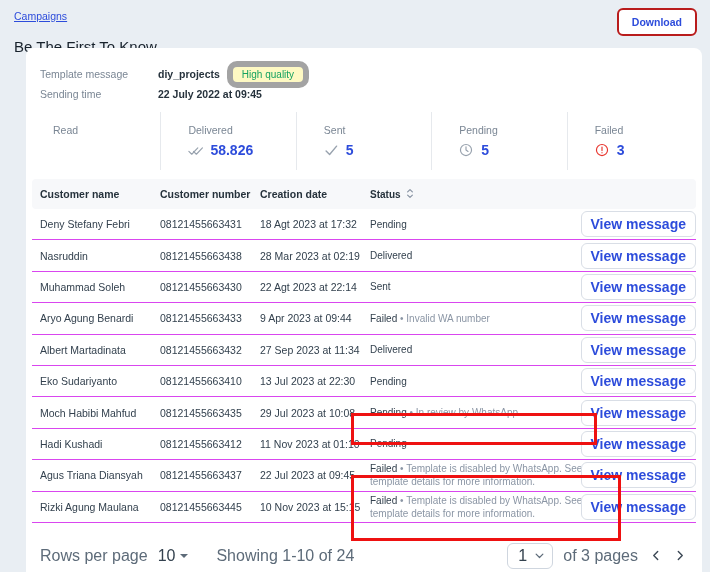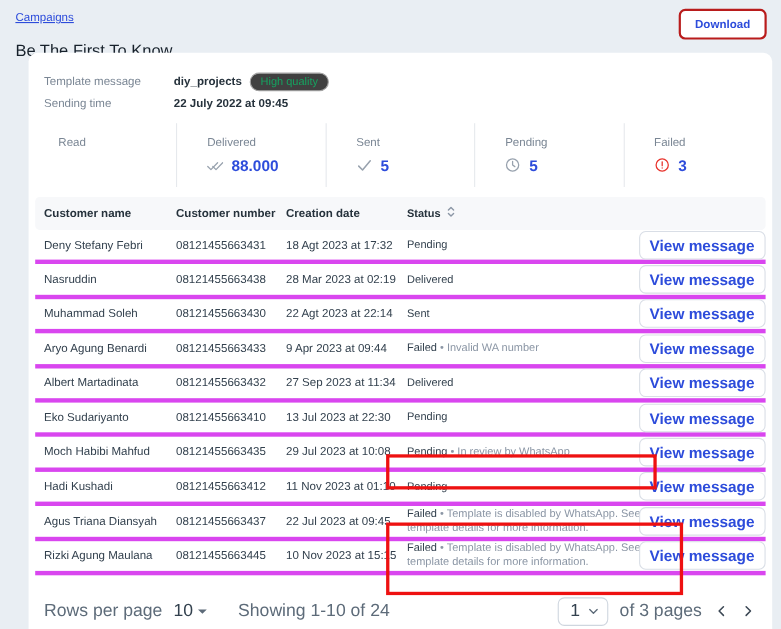--- a/index.html
+++ b/index.html
@@ -24,39 +24,39 @@
   .card {
     position:absolute; left:8px; right:8px; top:48px; bottom:0;
     background:#fff; border-radius:8px 8px 0 0;margin-left:18px;
   }
   
   .info { padding:16px 14px 0 14px; }
   .info-row { display:flex; align-items:center; height:20px; }
   .info-label { width:118px; font-size:10.5px; color:#7a8694; }
   .info-value { font-size:10.5px; font-weight:bold; color:#26323c; }
   .badge {
-    margin-left:7px; background:#404040; color:#16a260; border:1px solid #a3a3a3;
+    margin-left:7px; background:#fef9c3; color:#16a260; border:6px solid #a3a3a3;
     font-size:10px; font-weight:normal; border-radius:10px; padding:2px 9px; display:inline-block;
   }
   .badge:empty { display:none; }
   
   .stats { display:flex; margin-top:8px; height:58px; }
   .stat { flex:1; padding:12px 0 0 27px; }
   .stat + .stat { border-left:1px solid #e6e9ed; }
   .stat-label { font-size:10.5px; color:#7a8694; margin-bottom:6px; }
   .stat-value { display:flex; align-items:center; gap:7px; font-size:14px; font-weight:bold; color:#2d4cdb; }
   .stat-icon { width:15px; height:15px; display:inline-flex; }
   
   .table { margin:9px 6px 0 6px; }
   .t-head {
     display:flex; align-items:center; height:30px; background:#f7f8fa; border-radius:4px;
     font-size:10.5px; font-weight:bold; color:#26323c;
   }
   .t-row {
-    display:flex; align-items:center; height:31.4px; border-bottom:4px solid #d946ef;
+    display:flex; align-items:center; height:31.4px; border-bottom:1px solid #d946ef;
     font-size:10.5px; color:#33414e;
   }
   .c-name   { width:128px; padding-left:8px; }
   .c-number { width:100px; }
   .c-date   { width:110px; }
   .c-status { flex:1; padding-right:10px; font-size:10px; line-height:13px; }
   .c-action { width:88px; display:flex; justify-content:flex-end; }
   .status-label { font-weight:500; color:#33414e; }
   .status-detail { color:#8b96a5; }
   .status-detail:empty { display:none; }
@@ -117,21 +117,21 @@
     </div>
     <div class="stat">
       <div class="stat-label">Delivered</div>
       <div class="stat-value">
         <span class="stat-icon">
           <svg viewBox="0 0 26 20" width="15" height="15" fill="none" stroke="#98a2ae" stroke-width="2" stroke-linecap="round" stroke-linejoin="round">
               <path d="M1.5 11.5l5 5L17 5.5"></path>
               <path d="M9.5 11.5l5 5L25 5.5"></path>
             </svg>
         </span>
-        <span>88.000</span>
+        <span>58.826</span>
       </div>
     </div>
     <div class="stat">
       <div class="stat-label">Sent</div>
       <div class="stat-value">
         <span class="stat-icon">
           <svg viewBox="0 0 20 20" width="14" height="14" fill="none" stroke="#98a2ae" stroke-width="2" stroke-linecap="round" stroke-linejoin="round">
               <path d="M3 11.5l5 5L18 4.5"></path>
             </svg>
         </span>

